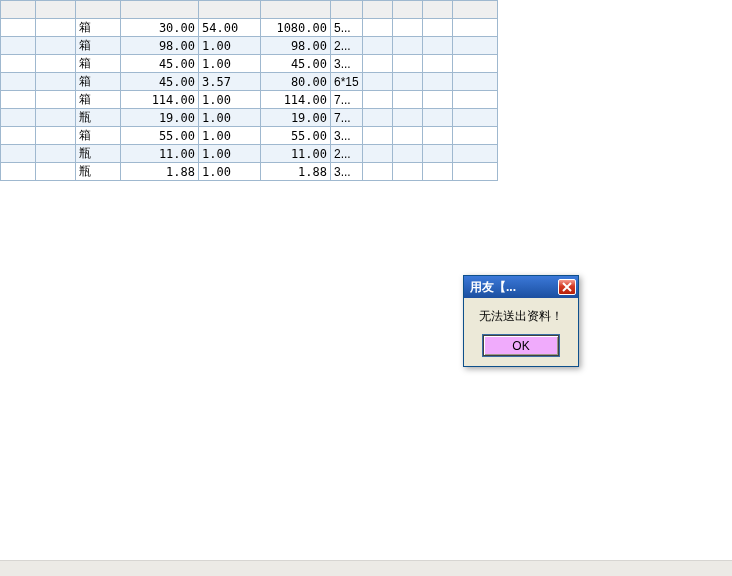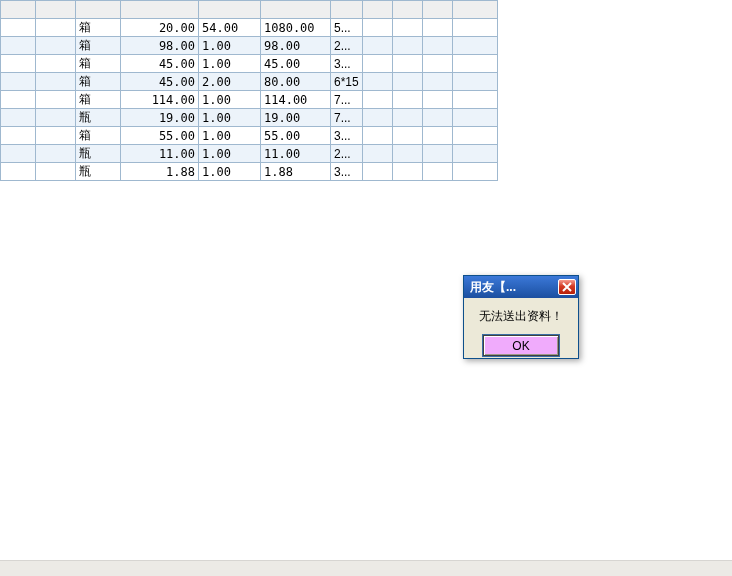--- a/index.html
+++ b/index.html
@@ -46,21 +46,21 @@
       font-weight: normal;
       font-size: 11px;
       text-align: center;
     }
     table.data tr.alt td { background: #ecf3fa; }
     .col0 { width: 35px; }
     .col1 { width: 40px; }
     .col2 { width: 45px; text-align: left; }
     .col3 { width: 78px; text-align: right; font-family: monospace; }
     .col4 { width: 62px; text-align: left; font-family: monospace; }
-    .col5 { width: 70px; text-align: left; font-family: monospace; }
+    .col5 { width: 70px; text-align: right; font-family: monospace; }
     .col6 { width: 30px; text-align: left; }
     .col7 { width: 30px; }
     .col8 { width: 30px; }
     .col9 { width: 30px; }
     .col10{ width: 45px; }
 
     
     .dialog {
       position: absolute;
       left: 463px; top: 275px;
@@ -81,21 +81,21 @@
     .close-btn {
       width: 18px; height: 16px;
       background: linear-gradient(to bottom, #f69b8f 0%, #d43a24 45%, #b71f09 100%);
       border: 1px solid #fff;
       border-radius: 2px;
       display: flex; align-items: center; justify-content: center;
       cursor: pointer;
     }
     .close-btn svg { width: 10px; height: 10px; display:block; }
     .dialog .body {
-      padding: 10px 8px 2px 8px;
+      padding: 10px 8px 10px 8px;
       text-align: center;
     }
     .dialog .msg {
       font-size: 12px; color: #000;
       margin-bottom: 10px;
       white-space: nowrap;
     }
     .dialog button.ok {
       width: 76px; height: 21px;
       font-family: inherit; font-size: 12px;
@@ -123,21 +123,21 @@
           <th class="col8"></th>
         <th class="col9"></th>
           <th class="col10"></th>
       </tr>
     </thead>
     <tbody id="grid-body">
         <tr>
           <td class="col0"></td>
           <td class="col1"></td>
           <td class="col2">箱</td>
-          <td class="col3">20.00</td>
+          <td class="col3">30.00</td>
           <td class="col4">54.00</td>
           <td class="col5">1080.00</td>
           <td class="col6">5...</td>
           <td class="col7"></td>
           <td class="col8"></td>
           <td class="col9"></td>
           <td class="col10"></td>
         </tr>
         <tr class="alt">
           <td class="col0"></td>
@@ -163,21 +163,21 @@
           <td class="col7"></td>
           <td class="col8"></td>
           <td class="col9"></td>
           <td class="col10"></td>
         </tr>
         <tr class="alt">
           <td class="col0"></td>
           <td class="col1"></td>
           <td class="col2">箱</td>
           <td class="col3">45.00</td>
-          <td class="col4">2.00</td>
+          <td class="col4">3.57</td>
           <td class="col5">80.00</td>
           <td class="col6">6*15</td>
           <td class="col7"></td>
           <td class="col8"></td>
           <td class="col9"></td>
           <td class="col10"></td>
         </tr>
         <tr>
           <td class="col0"></td>
           <td class="col1"></td>

